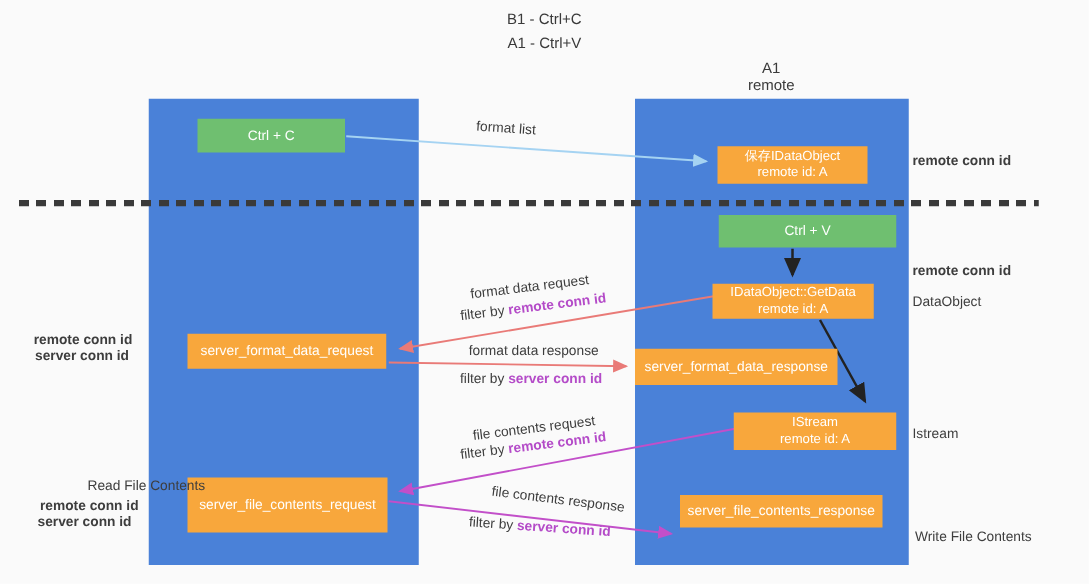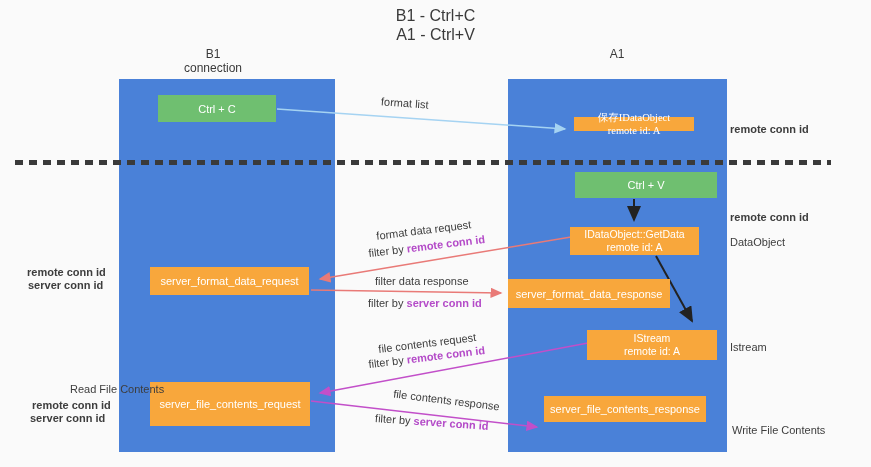--- a/index.html
+++ b/index.html
@@ -1,21 +1,21 @@
 <!DOCTYPE html>
 <html><head>
 <meta charset="utf-8">
 <style>
   html,body{margin:0;padding:0;}
   .stage{
     position:relative;width:871px;height:467px;background:#fafafa;overflow:hidden;
     font-family:"Liberation Sans",sans-serif;color:#3d3d3d;
   }
   .title{position:absolute;left:0;top:6px;width:871px;text-align:center;
-    font-size:16px;line-height:19px;color:#3a3a3a;}
+    font-size:12px;line-height:19px;color:#3a3a3a;}
   .col-header{position:absolute;top:47px;width:120px;text-align:center;
     font-size:12px;line-height:14px;color:#3a3a3a;}
   .col-header.b1{left:153px;}
   .col-header.a1{left:557px;}
   .column{position:absolute;top:79px;height:373px;background:#4a81d8;}
   .column.b1{left:119px;width:216px;}
   .column.a1{left:508px;width:219px;}
   .dashes{position:absolute;left:15px;top:160px;width:816px;height:5px;
     background:repeating-linear-gradient(90deg,#3a3a3a 0 8px,transparent 8px 14px);}
   svg.overlay{position:absolute;left:0;top:0;z-index:2;pointer-events:none;}
@@ -37,26 +37,23 @@
 </head>
 <body>
 
 <div class="stage">
 
   <div class="title">
     <div>B1 - Ctrl+C</div>
     <div>A1 - Ctrl+V</div>
   </div>
 
-  <div class="col-header b1">
-    <div>B1</div>
-    <div>connection</div>
-  </div>
   <div class="col-header a1">
     <div>A1</div>
+    <div>remote</div>
   </div>
 
   <div class="column b1"></div>
   <div class="column a1"></div>
 
   <div class="dashes"></div>
 
   <svg class="overlay" width="871" height="467" viewBox="0 0 871 467">
     <defs>
       <marker id="m-blue" markerWidth="9" markerHeight="8" refX="7" refY="3.5" orient="auto">
@@ -78,21 +75,21 @@
     <line x1="571" y1="237" x2="320" y2="279" stroke="#e97a77" stroke-width="1.5" marker-end="url(#m-red)"></line>
     <line x1="311" y1="290" x2="501" y2="293" stroke="#e97a77" stroke-width="1.5" marker-end="url(#m-red)"></line>
     <line x1="588" y1="343" x2="320" y2="393" stroke="#c24fc9" stroke-width="1.5" marker-end="url(#m-mag)"></line>
     <line x1="311" y1="401" x2="537" y2="427" stroke="#c24fc9" stroke-width="1.5" marker-end="url(#m-mag)"></line>
   </svg>
 
   <div class="node green single" style="left:158px;top:95px;width:118px;height:27px;">
     <span>Ctrl + C</span>
   </div>
 
-  <div class="node orange" style="left:574px;top:117px;width:120px;height:14px;font-family:Liberation Serif, serif;">
+  <div class="node orange" style="left:574px;top:117px;width:120px;height:30px;">
     <span class="l1">保存IDataObject</span>
     <span class="l2">remote id: A</span>
   </div>
 
   <div class="node green single" style="left:575px;top:172px;width:142px;height:26px;">
     <span>Ctrl + V</span>
   </div>
 
   <div class="node orange" style="left:570px;top:227px;width:129px;height:28px;">
     <span class="l1">IDataObject::GetData</span>
@@ -120,21 +117,21 @@
     <span>server_file_contents_response</span>
   </div>
 
   <div class="alabel rot-dn4" style="left:381px;top:97px;">format list</div>
 
   <div class="alabel rot-up" style="left:376px;top:224px;">format data request</div>
   <div class="alabel rot-up" style="left:368px;top:240px;">
     <span>filter by </span><span class="purple">remote conn id</span>
   </div>
 
-  <div class="alabel" style="left:375px;top:275px;">filter data response</div>
+  <div class="alabel" style="left:375px;top:275px;">format data response</div>
   <div class="alabel" style="left:368px;top:297px;">
     <span>filter by </span><span class="purple">server conn id</span>
   </div>
 
   <div class="alabel rot-up" style="left:378px;top:337px;">file contents request</div>
   <div class="alabel rot-up" style="left:368px;top:351px;">
     <span>filter by </span><span class="purple">remote conn id</span>
   </div>
 
   <div class="alabel rot-dn" style="left:393px;top:394px;">file contents response</div>

